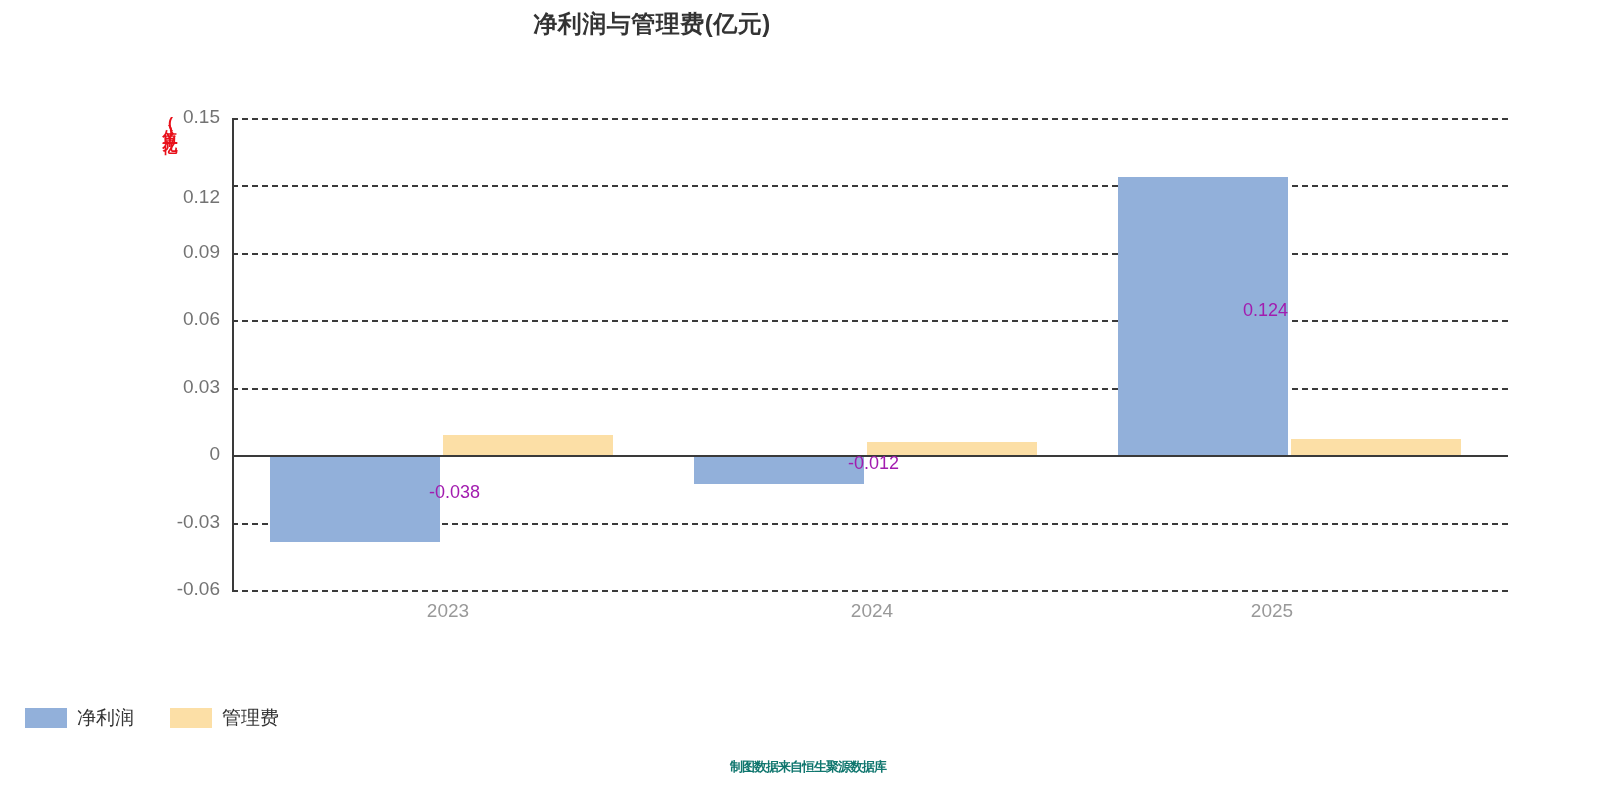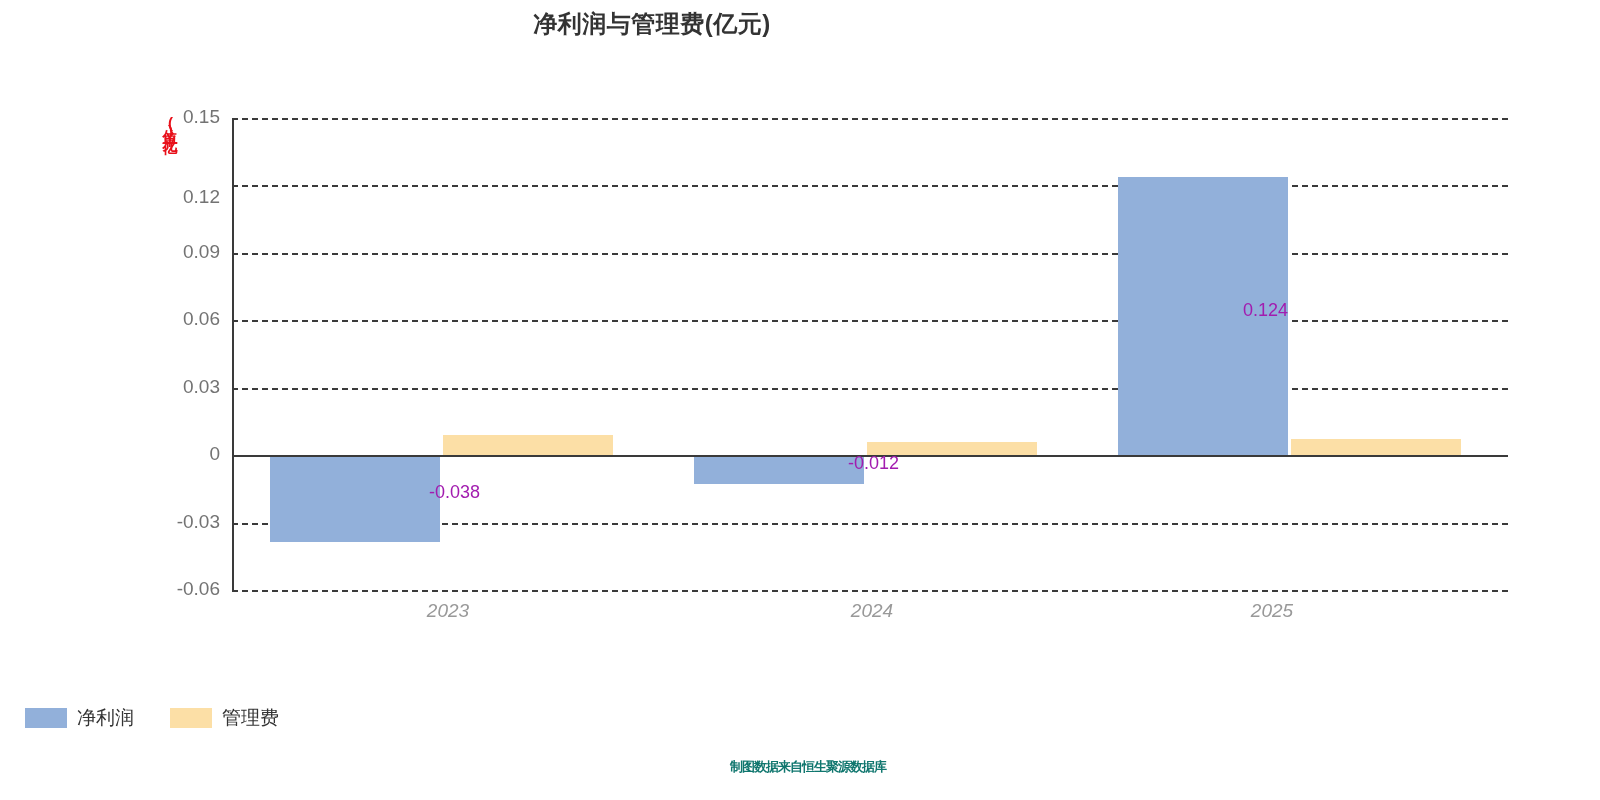--- a/index.html
+++ b/index.html
@@ -22,21 +22,21 @@
     position:absolute;right:1516px;
     font-size:19px;color:#737373;text-align:right;
   }
   .ylabel-box{
     position:absolute;left:160px;top:120px;width:18px;
     color:#e8101a;font-size:15px;line-height:15px;font-weight:bold;
     writing-mode:vertical-rl;text-orientation:upright;letter-spacing:-3px;
   }
 
   .xtick{
-    position:absolute;top:600px;font-size:19px;color:#999999;text-align:center;width:120px;font-style:italic;
+    position:absolute;top:600px;font-size:19px;color:#999999;text-align:center;width:120px;
   }
 
   .bar{position:absolute;}
   .bar-label{
     position:absolute;font-size:18px;color:#a21caf;text-align:right;white-space:nowrap;
   }
 
   #legend{
     position:absolute;top:705px;left:7px;width:1600px;font-size:0;
   }

